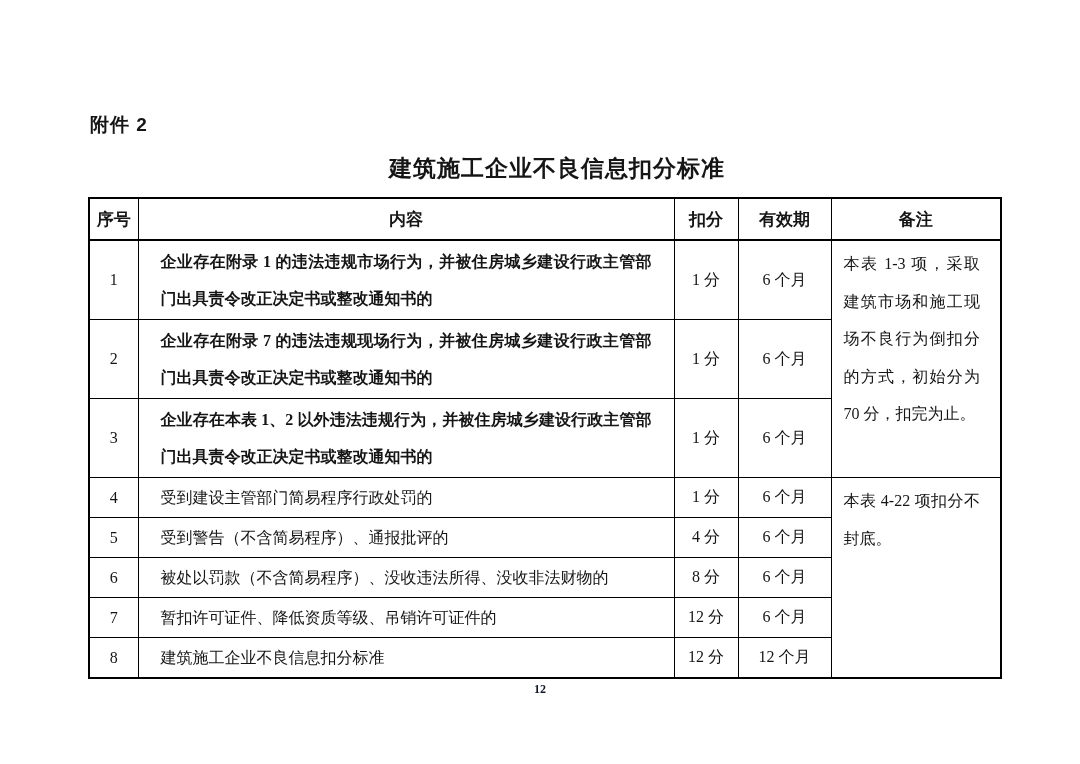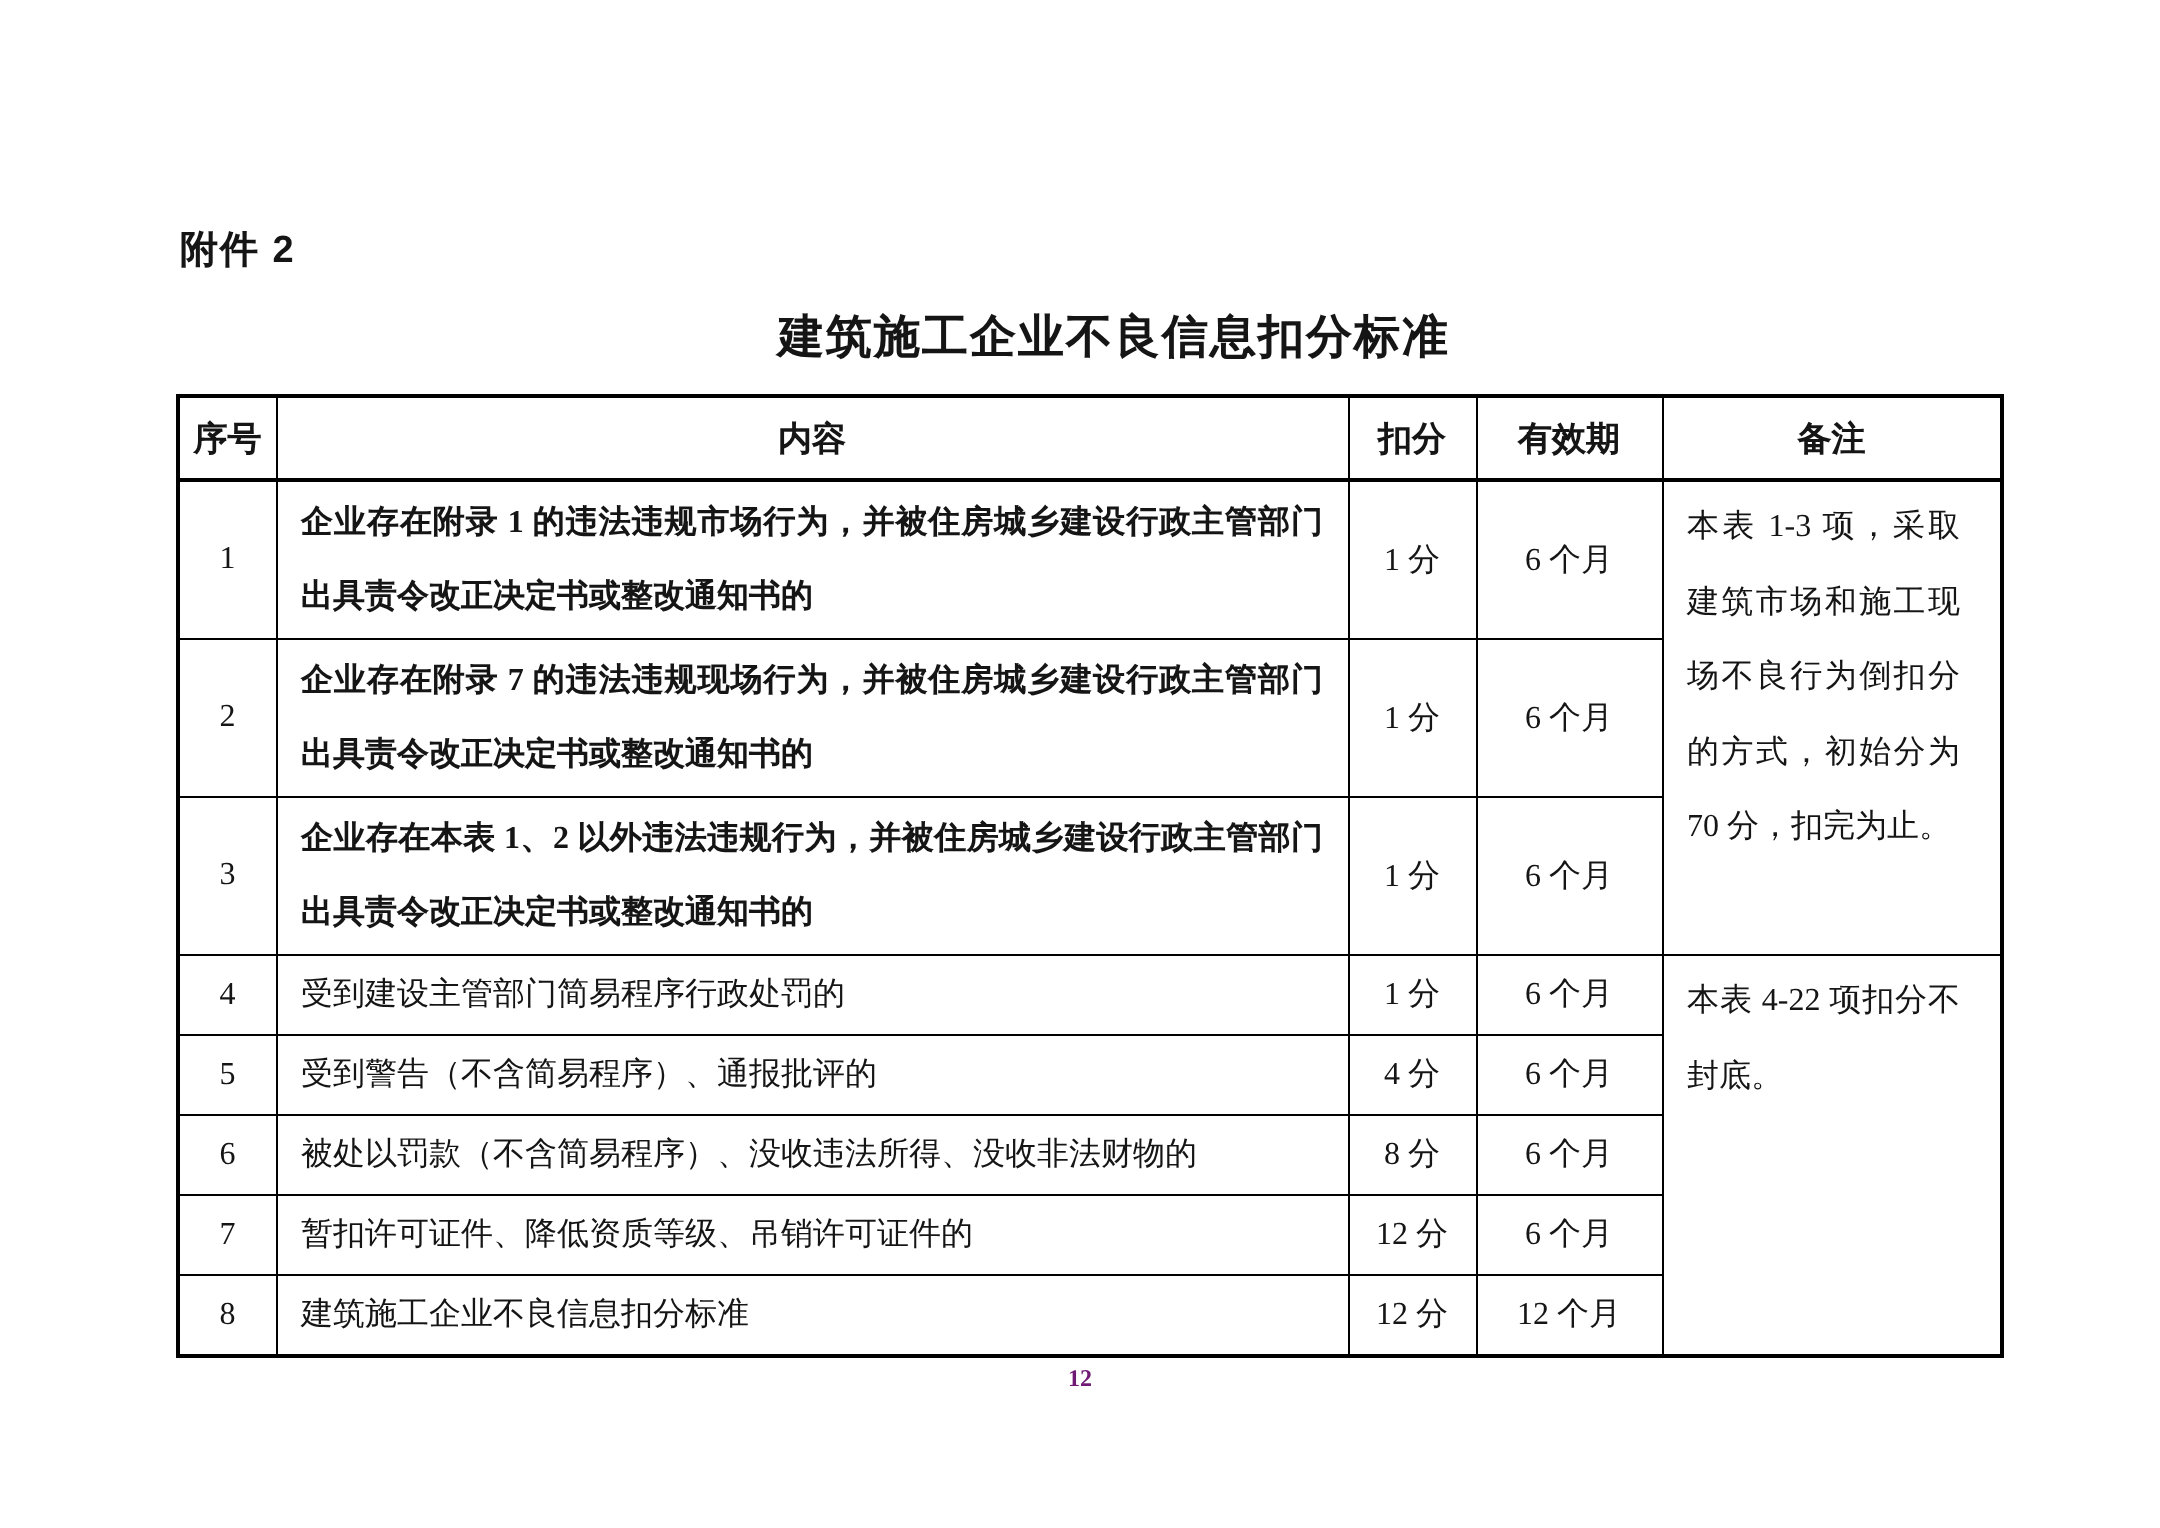--- a/index.html
+++ b/index.html
@@ -55,41 +55,41 @@
   table.deduction thead th {
     height: 38px;
     font-weight: bold;
     text-align: center;
     border-bottom: 2px solid #000;
     font-size: 17px;
   }
   .c-no, .c-ded, .c-val { text-align: center; }
   .c-content {
     text-align: justify;
-    padding: 0 12px;
+    padding: 0 22px;
     line-height: 37px;
   }
   tr.tall td { height: 76px; }
   tr.short td { height: 37px; }
   tr.emph .c-content { font-weight: bold; }
   .c-remark {
     vertical-align: top;
     padding: 4px 20px 0 12px;
     line-height: 37.5px;
     text-align: justify;
   }
   .page-number {
     position: absolute;
     left: 0;
     top: 682px;
     width: 100%;
     text-align: center;
     font-weight: bold;
     font-size: 12px;
-    color: #701a75;
+    color: #0f172a;
   }
 </style>
 </head>
 <body>
 
 <div class="page">
 
   <div class="attachment">附件 2</div>
 
   <h1 class="title">建筑施工企业不良信息扣分标准</h1>

